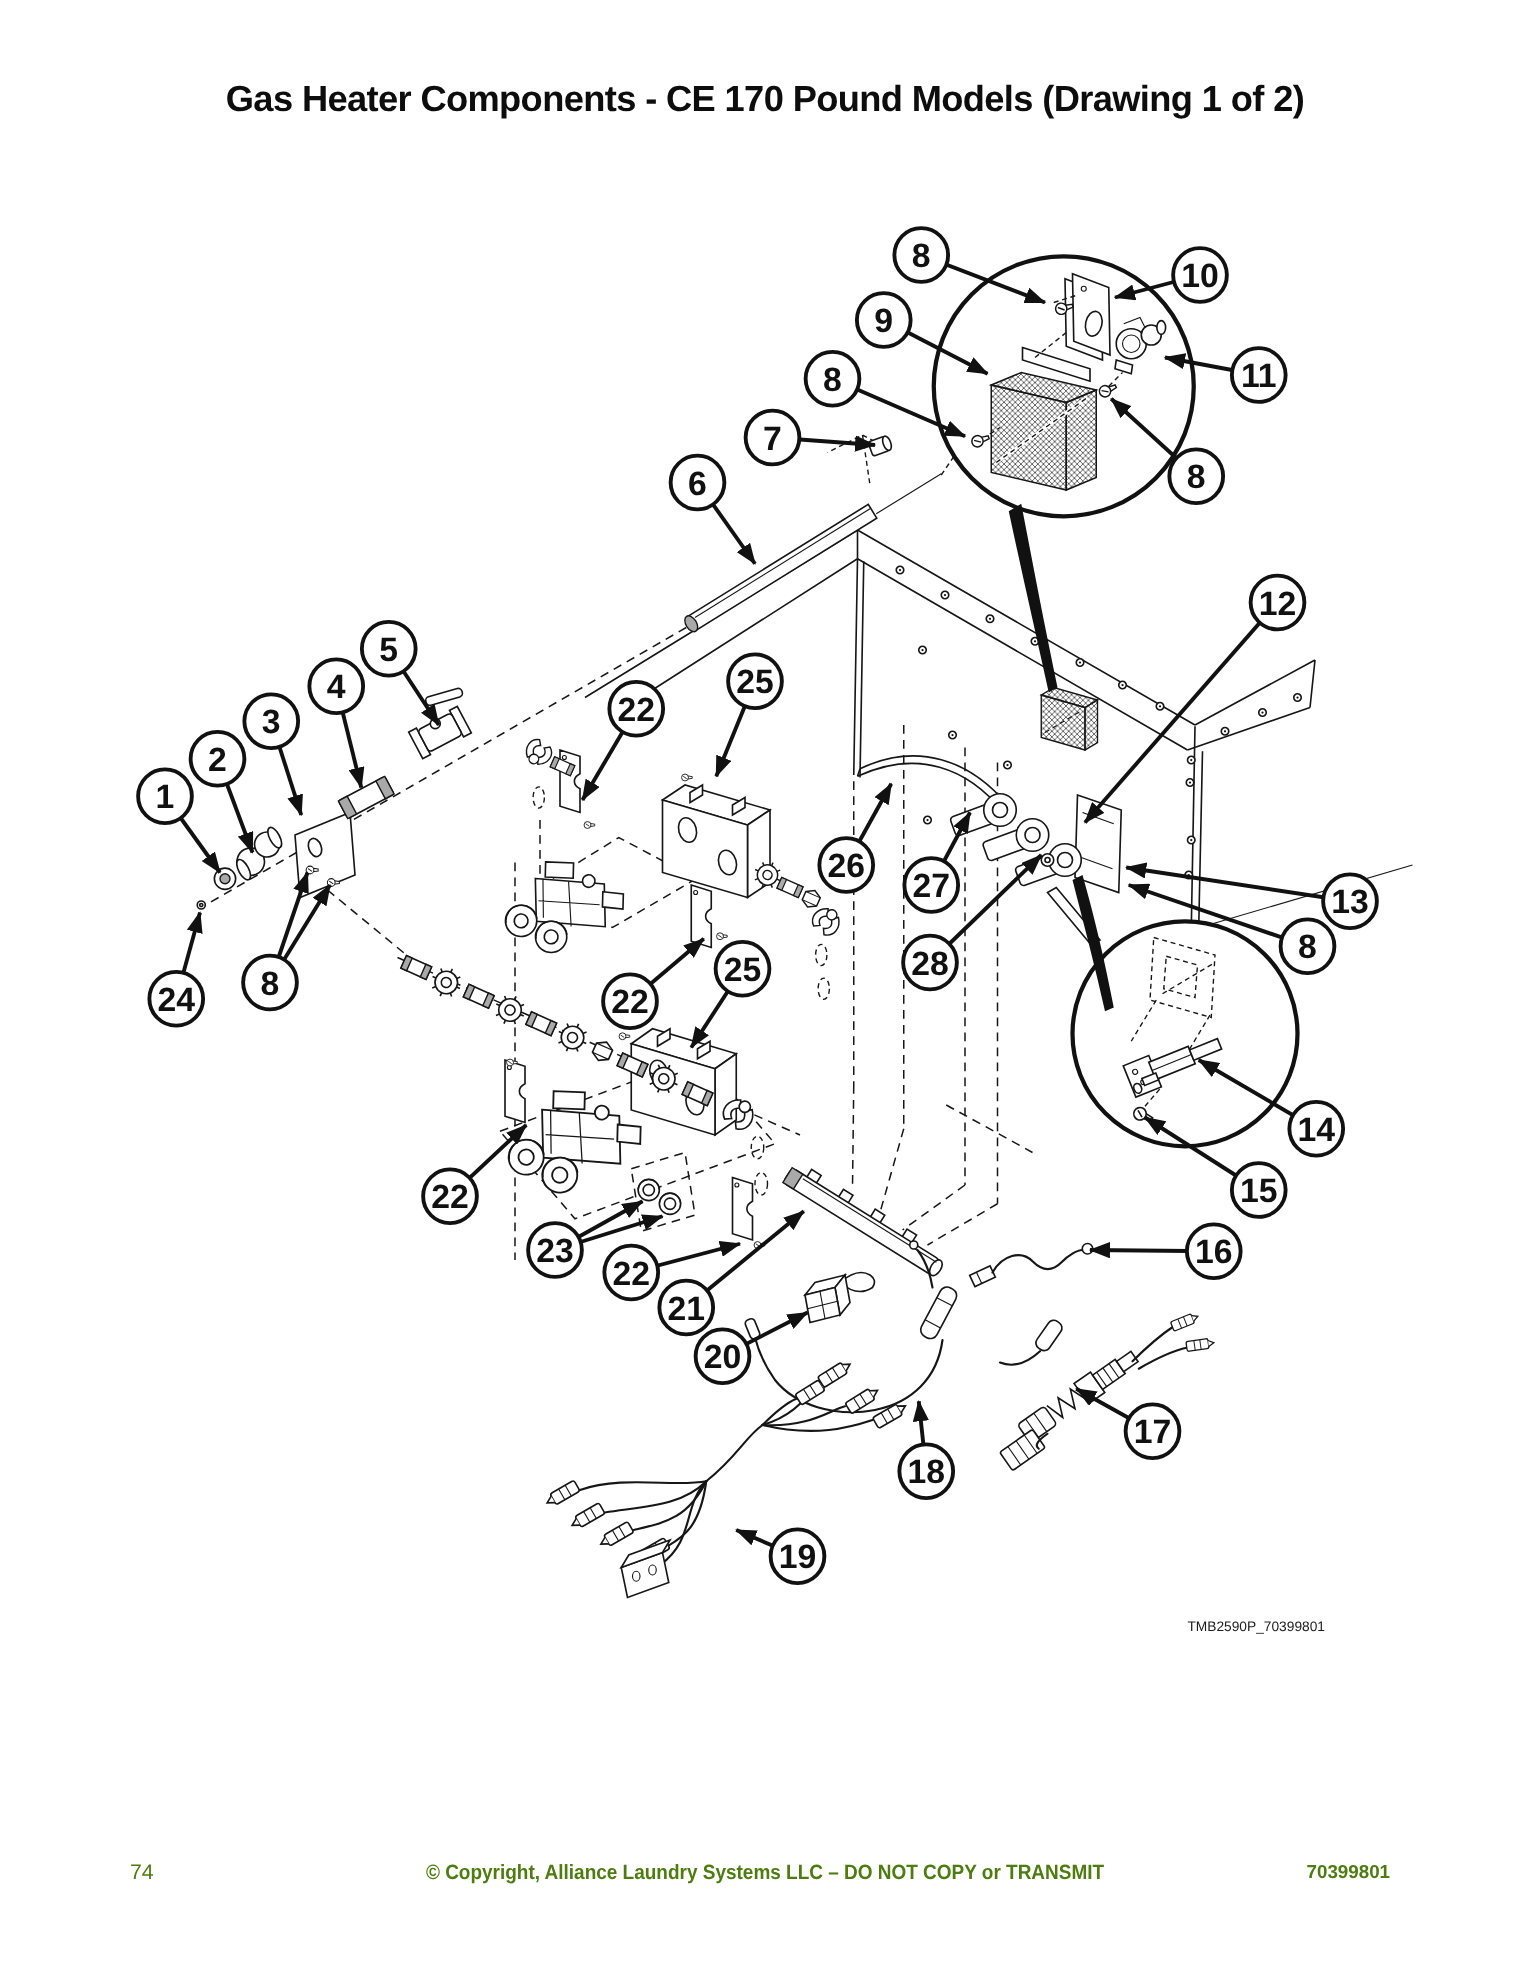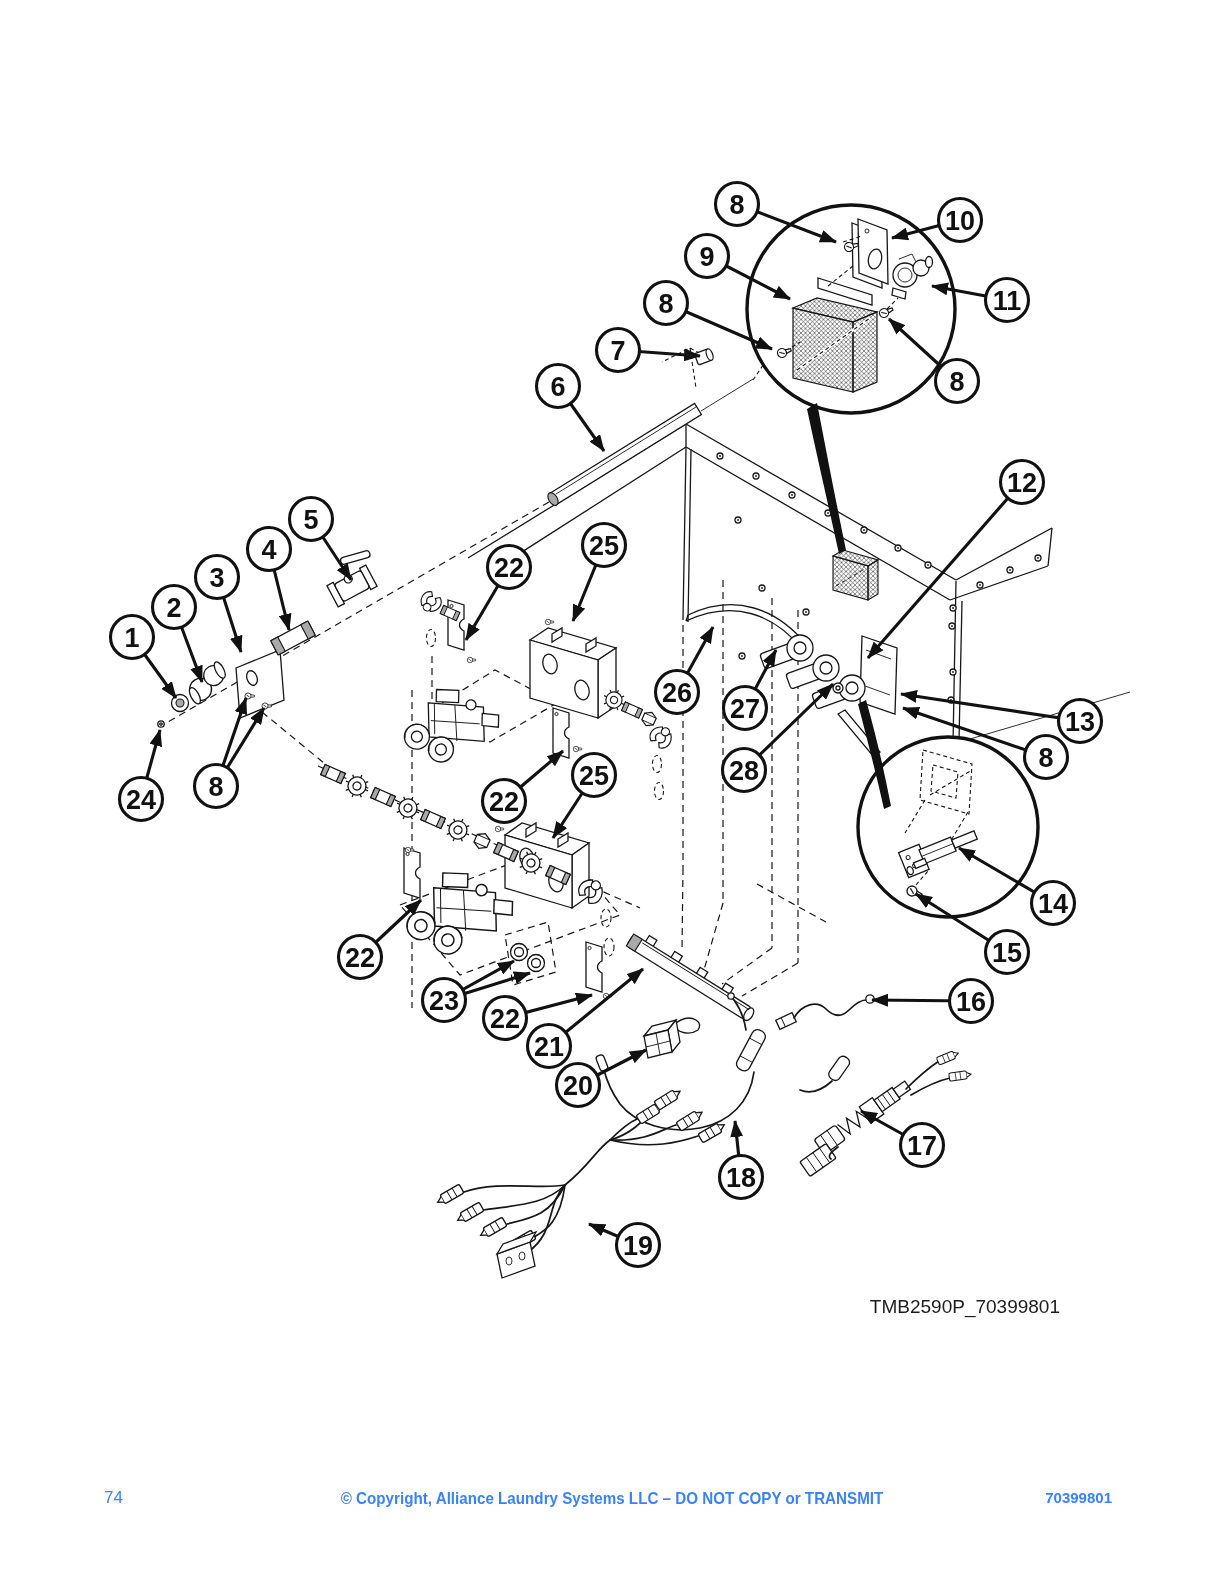--- a/index.html
+++ b/index.html
@@ -1,40 +1,41 @@
 <!DOCTYPE html>
 <html><head>
 <meta charset="utf-8">
 <style>
   html,body{margin:0;padding:0;background:#e8e8e8;font-family:"Liberation Sans",sans-serif;}
   #page{position:relative;width:1224px;height:1584px;background:#ffffff;margin:0 auto;overflow:hidden;}
   #title{position:absolute;top:64px;left:0;width:100%;text-align:center;
          font-size:29px;font-weight:700;color:#0d0d0d;letter-spacing:-0.5px;}
   #diagram-svg{position:absolute;top:0;left:0;}
-  #drawing-code{position:absolute;top:1296px;right:164px;font-size:19px;color:#1c1c1c;}
-  #footer{position:absolute;top:1486px;left:0;width:100%;height:40px;font-size:16px;color:#3b82f6;}
+  #drawing-code{position:absolute;top:1296px;right:164px;font-size:11px;color:#1c1c1c;}
+  #footer{position:absolute;top:1486px;left:0;width:100%;height:40px;font-size:16px;color:#4d7c0f;}
   #footer .pageno{position:absolute;left:104px;top:2px;font-size:17px;}
   #footer .copy{position:absolute;left:0;width:100%;text-align:center;top:3px;font-weight:700;
                 transform:scaleX(0.92);font-size:16.5px;}
   #footer .docno{position:absolute;right:112px;top:3px;font-size:15px;font-weight:bold;}
   .leader{stroke:#111;stroke-width:3.1;fill:none;}
   .badge-circle{fill:#fff;stroke:#111;stroke-width:3.1;}
   .badge-num{font:700 27px "Liberation Sans",sans-serif;fill:#111;text-anchor:middle;}
   .ink{stroke:#161616;fill:none;stroke-width:1.3;}
   .inkw{stroke:#161616;fill:#fff;stroke-width:1.3;}
   .inkg{stroke:#161616;fill:#a9a9a9;stroke-width:1.1;}
   .dash{stroke:#161616;fill:none;stroke-width:1.2;stroke-dasharray:7 5;}
   .dash2{stroke:#161616;fill:none;stroke-width:1.1;stroke-dasharray:4 3;}
   .thin{stroke:#161616;fill:none;stroke-width:0.9;}
   .wire{stroke:#161616;fill:none;stroke-width:1.7;stroke-linecap:round;}
 </style>
 </head>
 <body>
 
 <div id="page">
+  <div id="title">Gas Heater Components - CE 170 Pound Models (Drawing 1 of 2)</div>
 
   <svg id="diagram-svg" width="1224" height="1584" viewBox="0 0 1224 1584" xmlns="http://www.w3.org/2000/svg">
     <defs>
       <pattern id="mesh" width="4.5" height="4.5" patternUnits="userSpaceOnUse">
         <path d="M0 4.5 L4.5 0 M0 0 L4.5 4.5" stroke="#222" stroke-width="0.55"></path>
       </pattern>
       <marker id="arrow" markerUnits="userSpaceOnUse" markerWidth="18" markerHeight="13" refX="16" refY="6.5" orient="auto">
         <path d="M0,0 L17,6.5 L0,13 Z" fill="#111"></path>
       </marker>
       <g id="pscrew">

